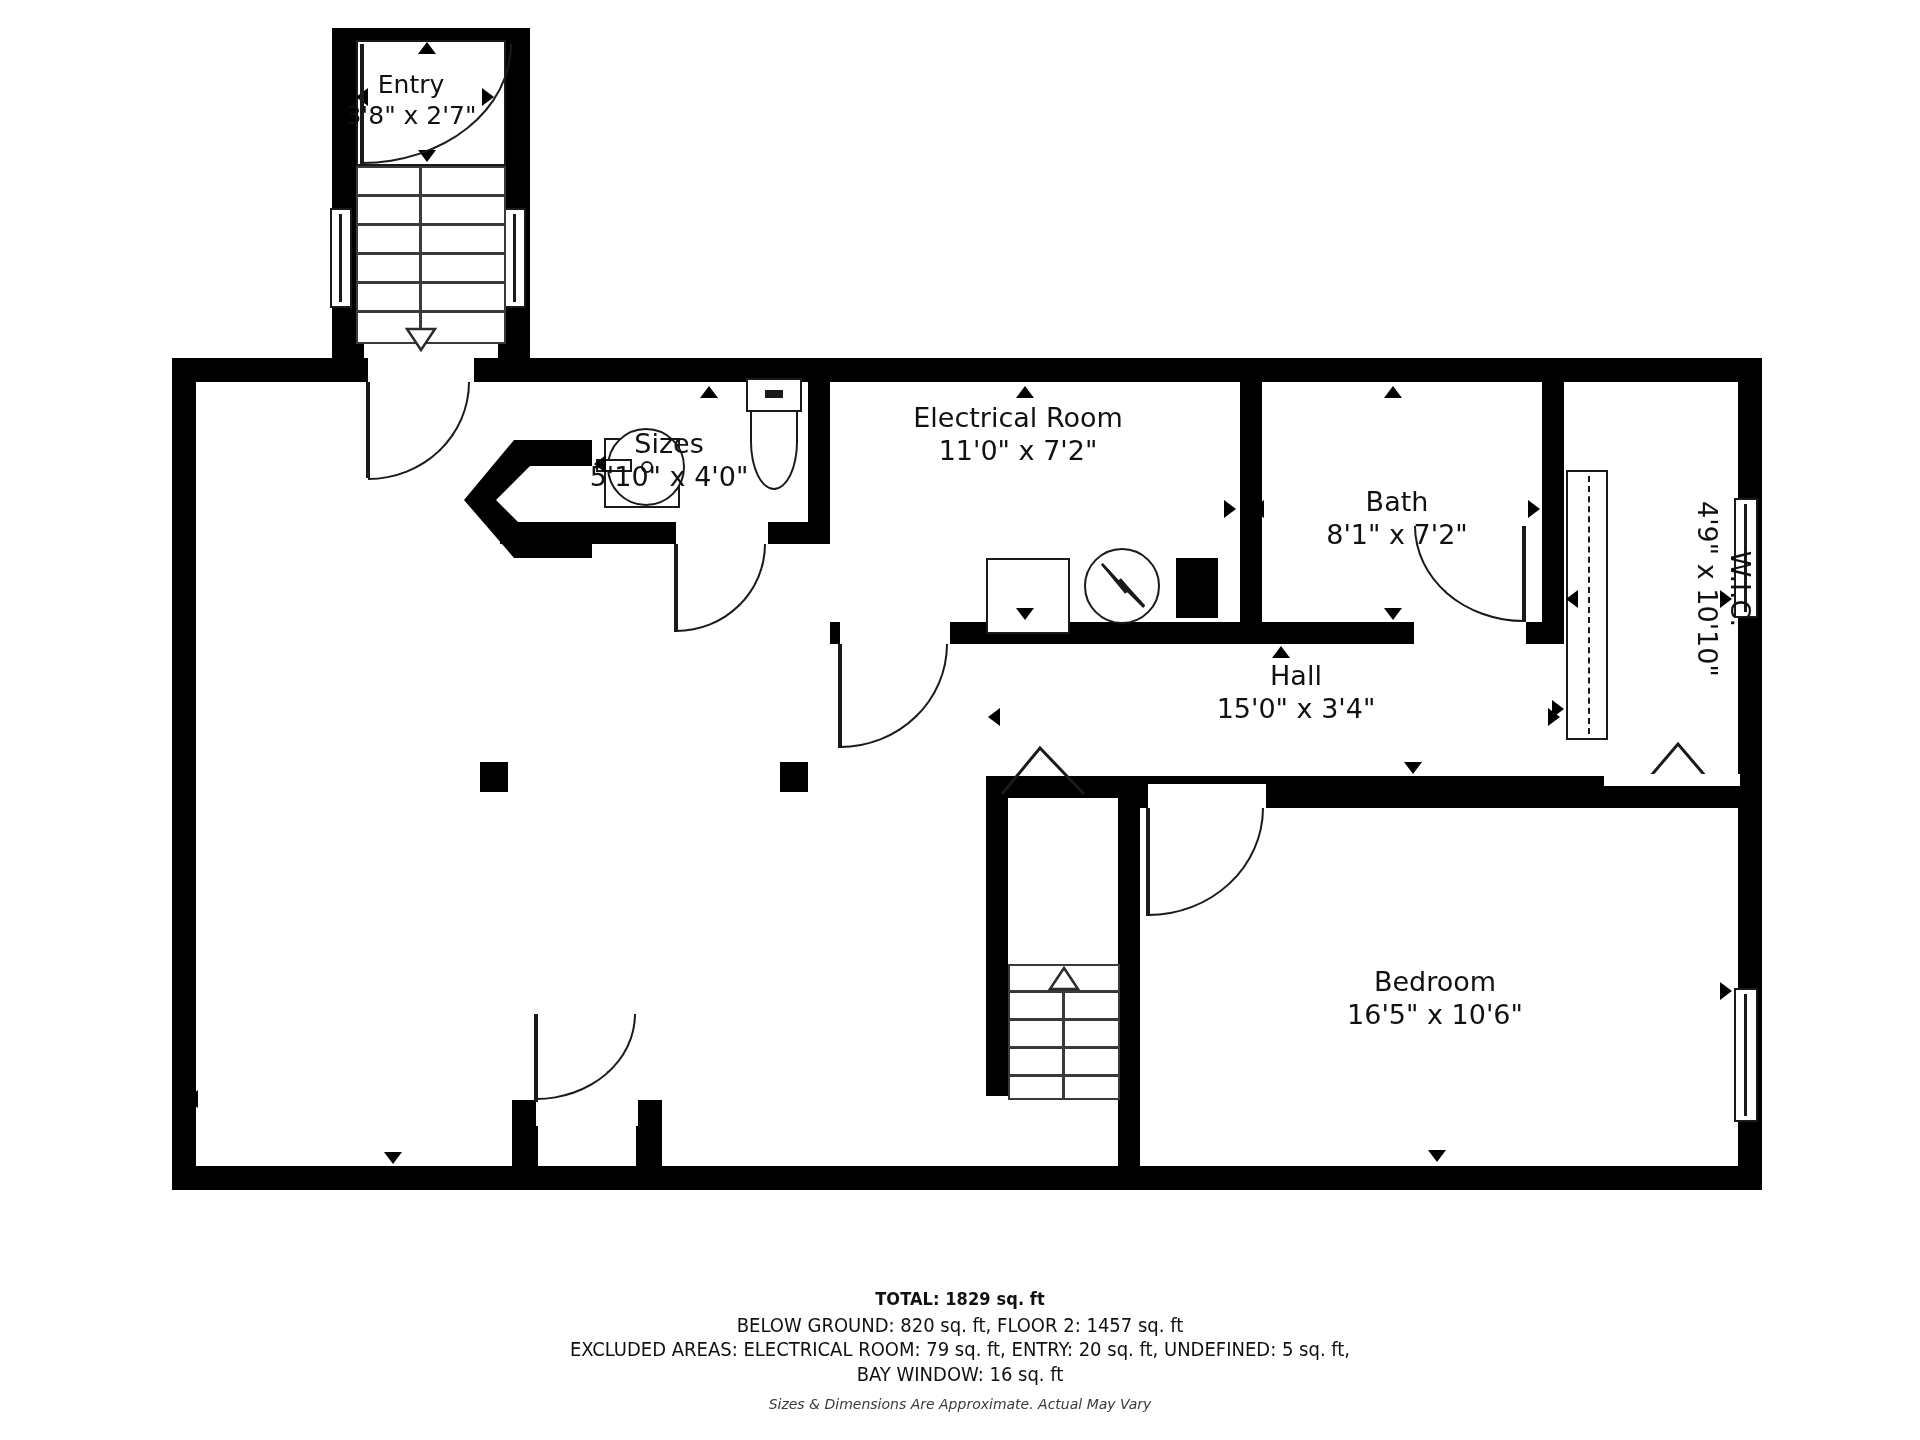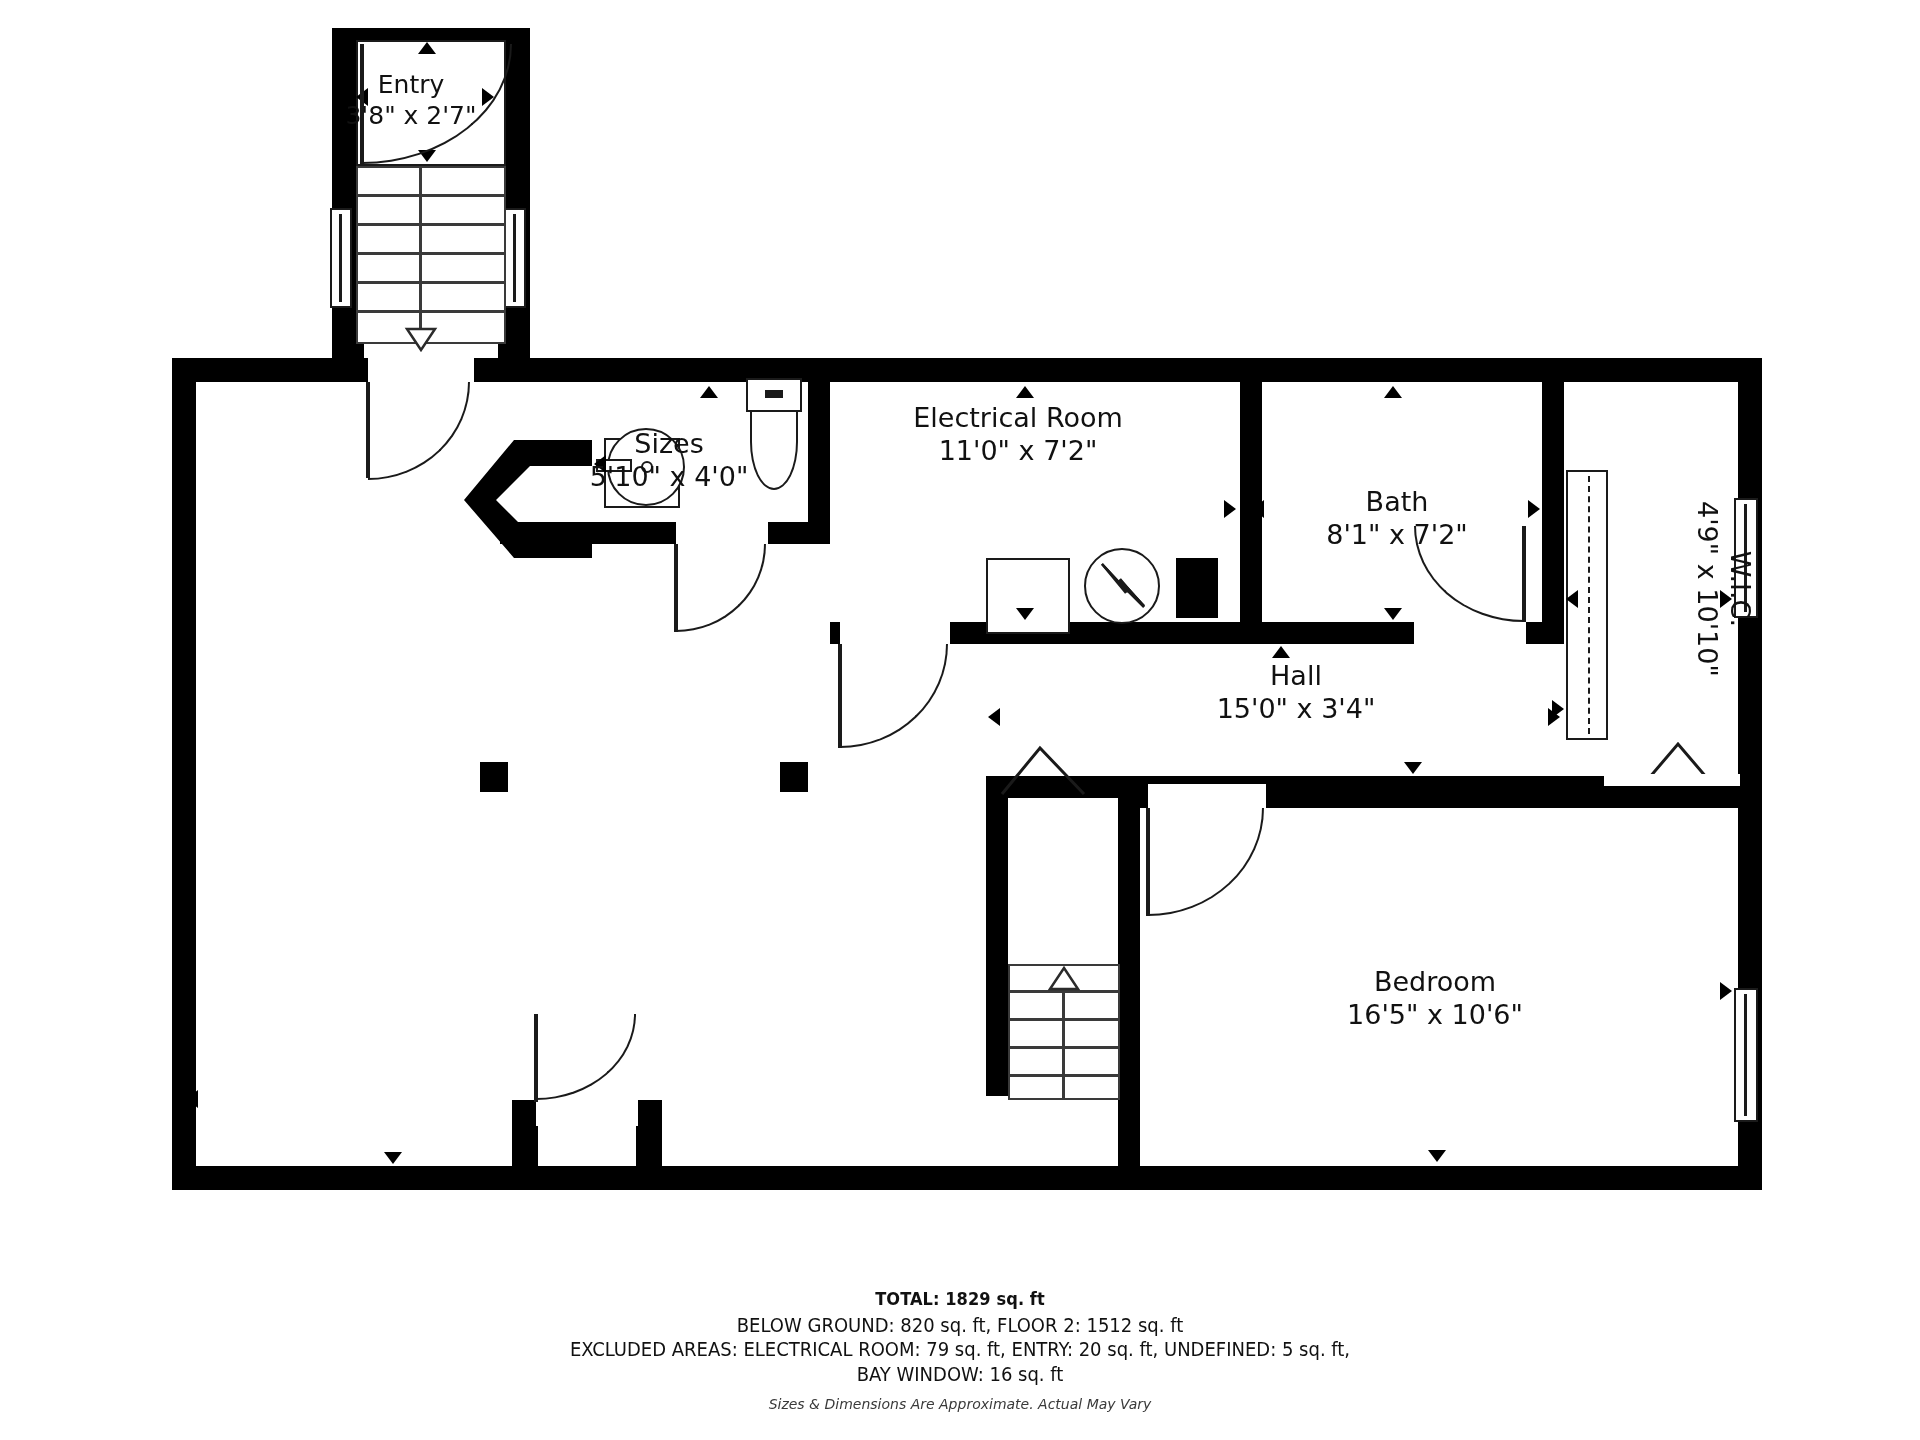--- a/index.html
+++ b/index.html
@@ -307,19 +307,19 @@
     <div class="swing br" style="left:536px;top:1014px;width:100px;height:86px;"></div>
     <div class="line" style="left:534px;top:1014px;width:4px;height:88px;"></div>
 
     <div class="tri left" style="left:186px;top:1090px;"></div>
     <div class="tri down" style="left:384px;top:1152px;"></div>
 
   </div>
 
   <div id="footer" style="top:1288px;">
     <div class="ft-total">TOTAL: 1829 sq. ft</div>
-    <div class="ft-line">BELOW GROUND: 820 sq. ft, FLOOR 2: 1512 sq. ft</div>
+    <div class="ft-line">BELOW GROUND: 820 sq. ft, FLOOR 2: 1457 sq. ft</div>
     <div class="ft-line">EXCLUDED AREAS: ELECTRICAL ROOM: 79 sq. ft, ENTRY: 20 sq. ft, UNDEFINED: 5 sq. ft,</div>
     <div class="ft-line">BAY WINDOW: 16 sq. ft</div>
   </div>
   <div id="disclaimer" style="top:1396px;font-style:italic;">Sizes &amp; Dimensions Are Approximate. Actual May Vary</div>
 
 </div>
 
 </body></html>

